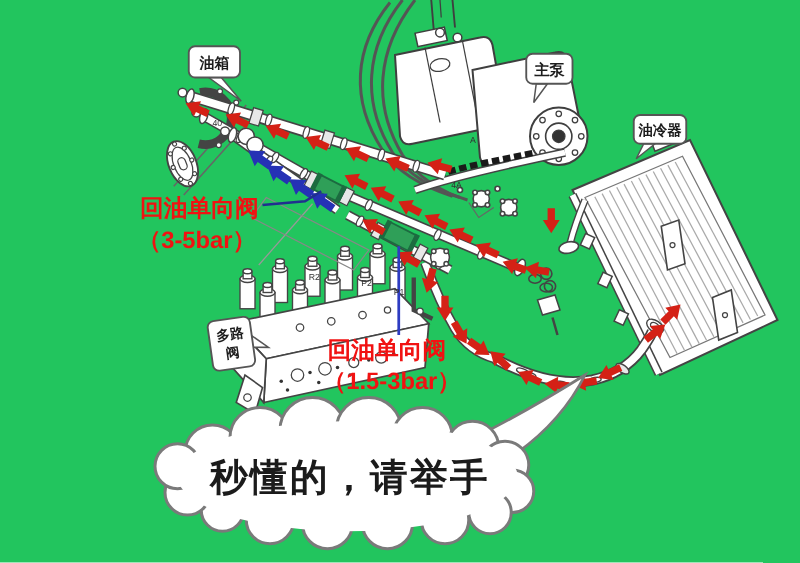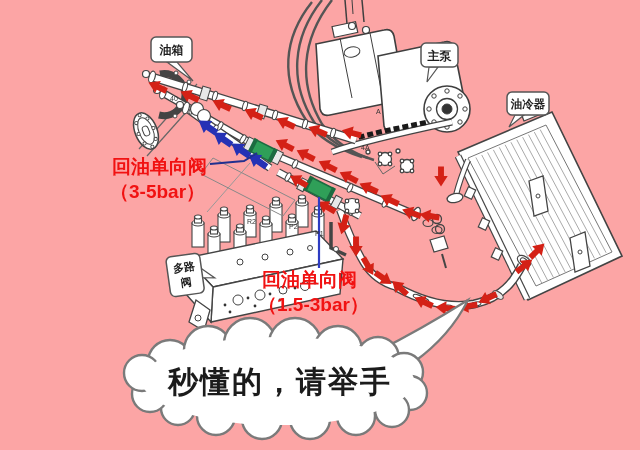--- a/index.html
+++ b/index.html
@@ -1,16 +1,16 @@
 <!DOCTYPE html>
 <html><head>
 <meta charset="utf-8">
 <style>
   html,body{margin:0;padding:0;background:#ffffff;}
-  .stage{position:relative;width:640px;height:450px;background:#fca5a5;overflow:hidden;
+  .stage{position:relative;width:640px;height:450px;background:#22c55e;overflow:hidden;
          font-family:"Liberation Sans","DejaVu Sans",sans-serif;}
   svg text{user-select:none;}
   .callout-text{font-size:12px;font-weight:bold;fill:#1d1d1d;}
   .annotation-red{font-size:19px;font-weight:bold;fill:#f11212;}
   .bubble-text{font-size:30px;font-weight:bold;fill:#1b1b1b;letter-spacing:2px;}
   .part-label{font-size:7px;fill:#333;}
 </style>
 </head>
 <body>
 

